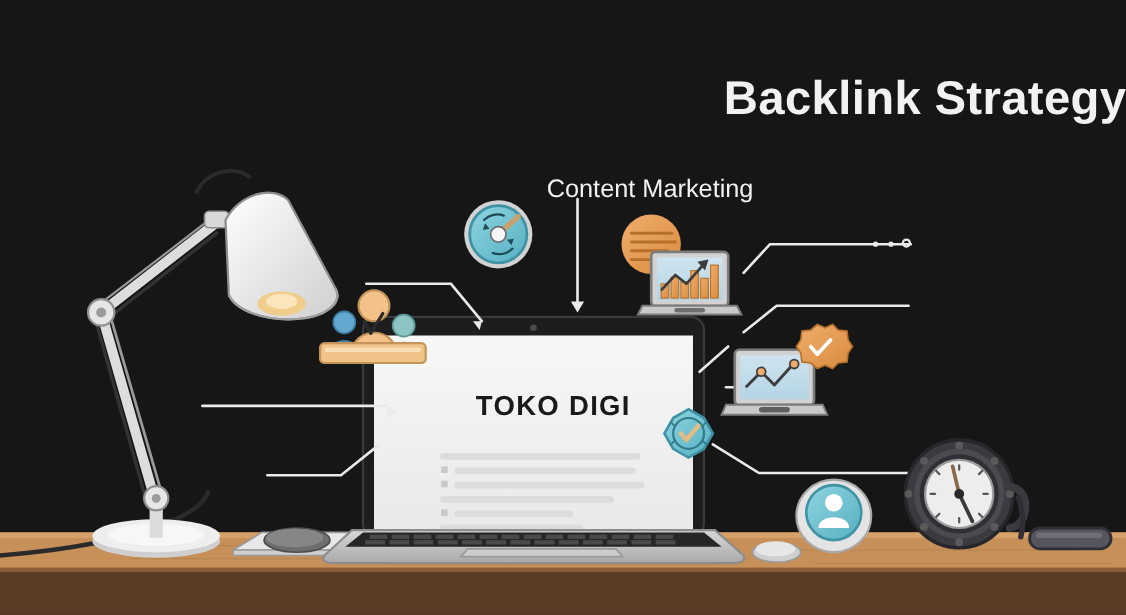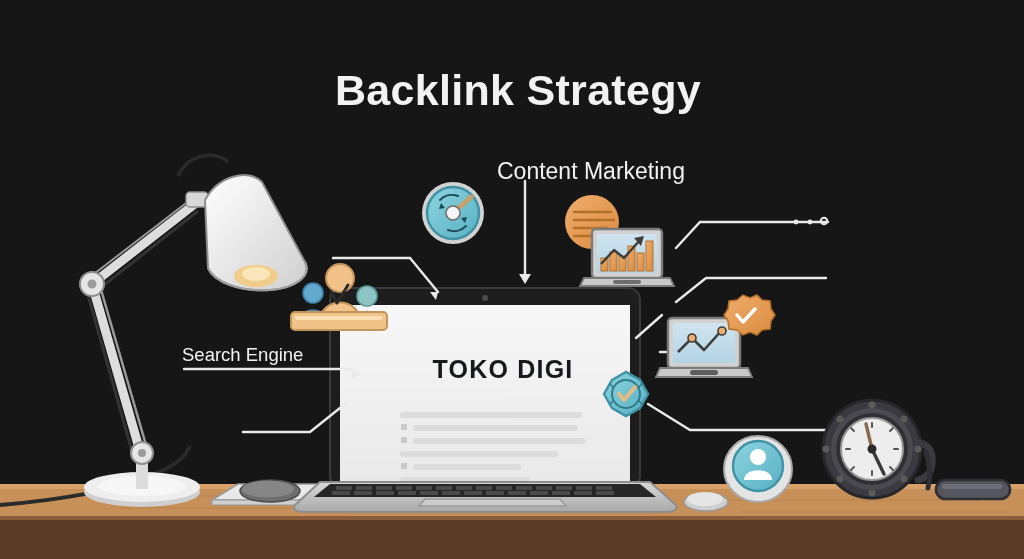--- a/index.html
+++ b/index.html
@@ -1,20 +1,20 @@
 <!DOCTYPE html>
 <html><head>
 <meta charset="utf-8">
 <style>
   html,body{margin:0;padding:0;background:#141414;}
   body{font-family:"Liberation Sans",sans-serif;}
   .stage{position:relative;width:1024px;height:559px;overflow:hidden;background:#161616;}
   .stage svg{position:absolute;left:0;top:0;}
   .lbl{position:absolute;color:#f2f2f2;font-family:"Liberation Sans",sans-serif;white-space:nowrap;}
-  #title{left:12px;right:0;top:66px;text-align:center;font-size:43px;font-weight:bold;letter-spacing:.3px;}
+  #title{left:12px;right:0;top:66px;text-align:right;font-size:43px;font-weight:bold;letter-spacing:.3px;}
   #lblContent{left:497px;top:158px;font-size:23px;}
   #lblSearch{left:182px;top:344px;font-size:18.5px;}
   #lblToko{position:absolute;left:383px;top:355px;width:240px;text-align:center;color:#17191b;
            font-size:25px;font-weight:bold;letter-spacing:1.2px;font-family:"Liberation Sans",sans-serif;}
 </style>
 </head>
 <body>
 
 <div class="stage">
 
@@ -310,16 +310,15 @@
     <g>
       <path d="M926 452 q6 20 2 36" fill="none" stroke="#2f2f35" stroke-width="5" stroke-linecap="round"></path>
       <rect x="936" y="480" width="74" height="19" rx="9.5" fill="#555560" stroke="#2f2f35" stroke-width="2.6"></rect>
       <rect x="942" y="484" width="60" height="5" rx="2.5" fill="#6e6e78"></rect>
     </g>
 
   </svg>
 
   <div class="lbl" id="title">Backlink Strategy</div>
   <div class="lbl" id="lblContent">Content Marketing</div>
-  <div class="lbl" id="lblSearch">Search Engine</div>
   <div id="lblToko">TOKO DIGI</div>
 
 </div>
 
 </body></html>

